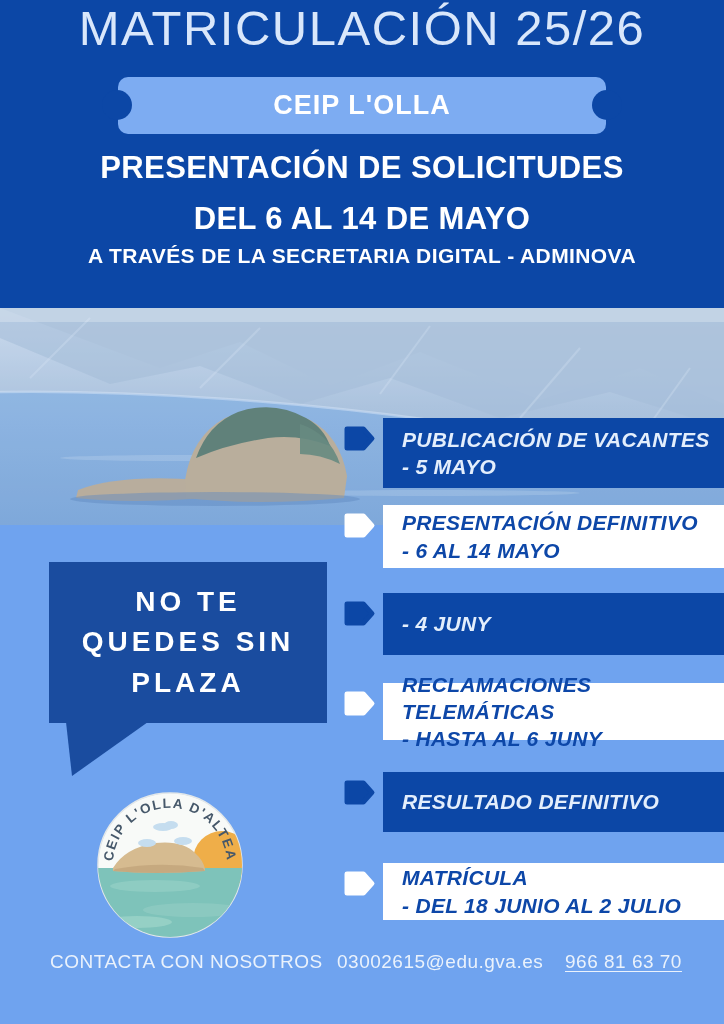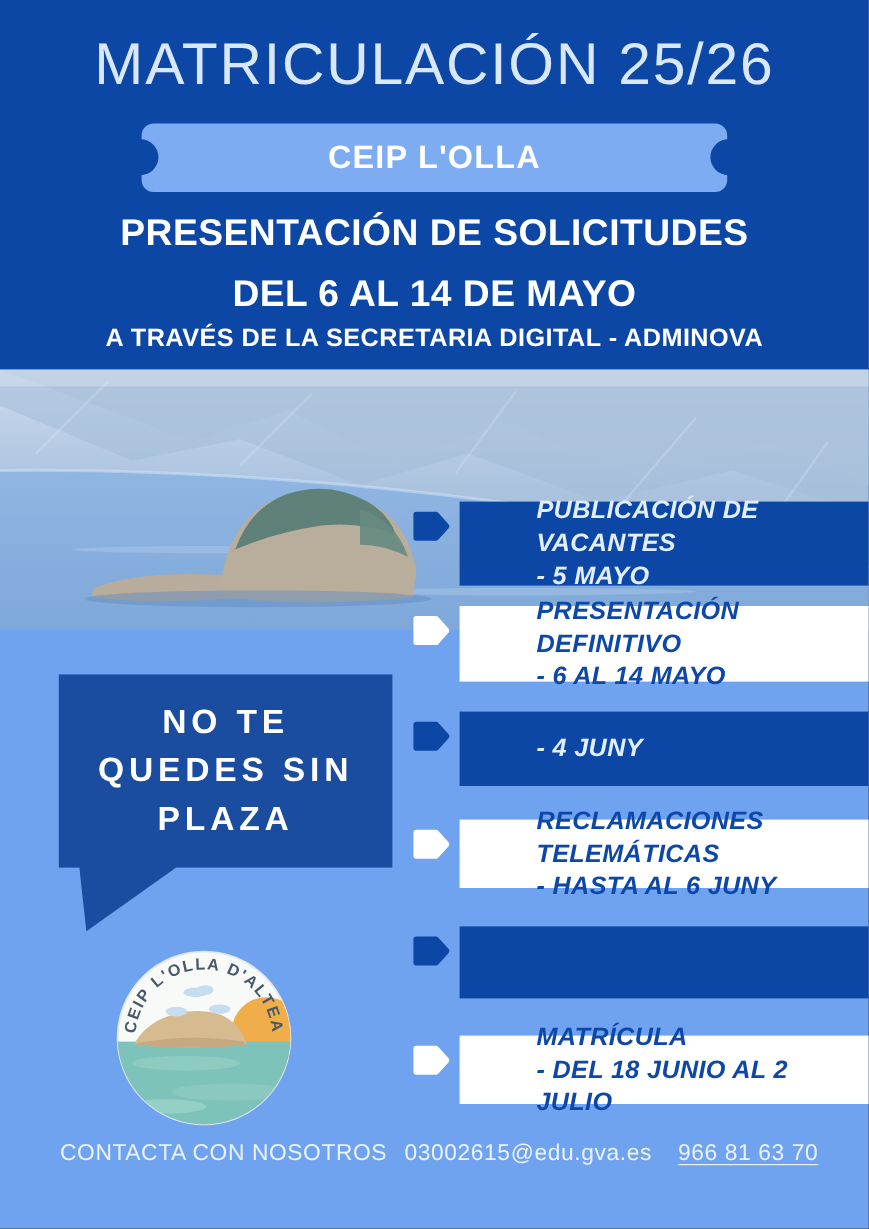--- a/index.html
+++ b/index.html
@@ -4,21 +4,21 @@
 <style>
   html,body{margin:0;padding:0;background:#333;}
   .poster{
     position:relative;width:724px;height:1024px;overflow:hidden;
     background:#6FA3EF;
     font-family:"Liberation Sans",sans-serif;
     -webkit-font-smoothing:antialiased;
   }
   
   .header{position:absolute;top:0;left:0;width:724px;height:308px;background:#0C47A6;text-align:center;}
-  .title{padding-top:26px;font-size:49px;font-weight:400;color:#D9E7FB;letter-spacing:1.5px;}
+  .title{font-size:49px;font-weight:400;color:#D9E7FB;letter-spacing:1.5px;}
   .ribbon{position:relative;margin:21px auto 0;width:488px;height:57px;background:#7DACF2;border-radius:10px;
           display:flex;align-items:center;justify-content:center;}
   .ribbon::before,.ribbon::after{content:"";position:absolute;top:13px;width:30px;height:30px;border-radius:50%;background:#0C47A6;}
   .ribbon::before{left:-16px;}
   .ribbon::after{right:-16px;}
   .ribbon-label{font-size:27px;font-weight:700;color:#FFFFFF;letter-spacing:1px;}
   .sub1{margin-top:16px;font-size:31px;font-weight:700;color:#FFFFFF;letter-spacing:.4px;}
   .sub2{margin-top:15px;font-size:31px;font-weight:700;color:#FFFFFF;letter-spacing:.4px;}
   .sub3{margin-top:7px;font-size:21px;font-weight:700;color:#FFFFFF;letter-spacing:.4px;}
   
@@ -29,21 +29,21 @@
   .tl-1{top:418px;} .tl-2{top:505px;} .tl-3{top:593px;} .tl-4{top:683px;} .tl-5{top:772px;} .tl-6{top:863px;}
   .tl-arrow{position:absolute;left:341px;top:6px;width:37px;height:29px;}
   .tl-box{position:absolute;left:383px;top:0;width:341px;display:flex;flex-direction:column;justify-content:center;
           padding-left:19px;box-sizing:border-box;}
   .tl-1 .tl-box{height:70px;} .tl-2 .tl-box{height:63px;} .tl-3 .tl-box{height:62px;}
   .tl-4 .tl-box{height:57px;} .tl-5 .tl-box{height:60px;} .tl-6 .tl-box{height:57px;}
   .tl-item.dark .tl-box{background:#0C47A6;color:#E3EEFC;}
   .tl-item.light .tl-box{background:#FFFFFF;color:#0D47A8;}
   .tl-item.dark .arrow-shape{fill:#0C47A6;stroke:#0C47A6;}
   .tl-item.light .arrow-shape{fill:#FFFFFF;stroke:#FFFFFF;}
-  .tl-title,.tl-date{font-size:21px;font-style:italic;font-weight:600;letter-spacing:.3px;line-height:1.3;margin-left:45px;}
+  .tl-title,.tl-date{font-size:21px;font-style:italic;font-weight:600;letter-spacing:.3px;line-height:1.3;}
   
   .bubble{position:absolute;left:49px;top:562px;width:278px;height:161px;background:#1A4C9F;
           display:flex;align-items:center;justify-content:center;text-align:center;}
   .bubble-text{color:#FFFFFF;font-size:28px;font-weight:700;letter-spacing:4px;line-height:1.45;}
   .bubble-tail{position:absolute;left:66px;top:722px;width:88px;height:56px;}
   
   .logo{position:absolute;left:95px;top:790px;width:150px;height:150px;}
   
   .footer-item{position:absolute;top:951px;font-size:19px;color:#EAF2FC;letter-spacing:.5px;}
   .f-contact{left:50px;}
@@ -141,20 +141,21 @@
       <div class="tl-title">RECLAMACIONES TELEMÁTICAS</div>
       <div class="tl-date">- HASTA AL 6 JUNY</div>
     </div>
   </div>
 
   <div class="tl-item dark tl-5">
     <svg class="tl-arrow" viewBox="0 0 38 30">
       <path class="arrow-shape" d="M6 5 H23 L32 15 L23 25 H6 V5 Z" stroke-width="5" stroke-linejoin="round"></path>
     </svg>
     <div class="tl-box">
+      <div class="tl-title">RESULTADO DEFINITIVO</div>
     </div>
   </div>
 
   <div class="tl-item light tl-6">
     <svg class="tl-arrow" viewBox="0 0 38 30">
       <path class="arrow-shape" d="M6 5 H23 L32 15 L23 25 H6 V5 Z" stroke-width="5" stroke-linejoin="round"></path>
     </svg>
     <div class="tl-box">
       <div class="tl-title">MATRÍCULA</div>
       <div class="tl-date">- DEL 18 JUNIO AL 2 JULIO</div>

